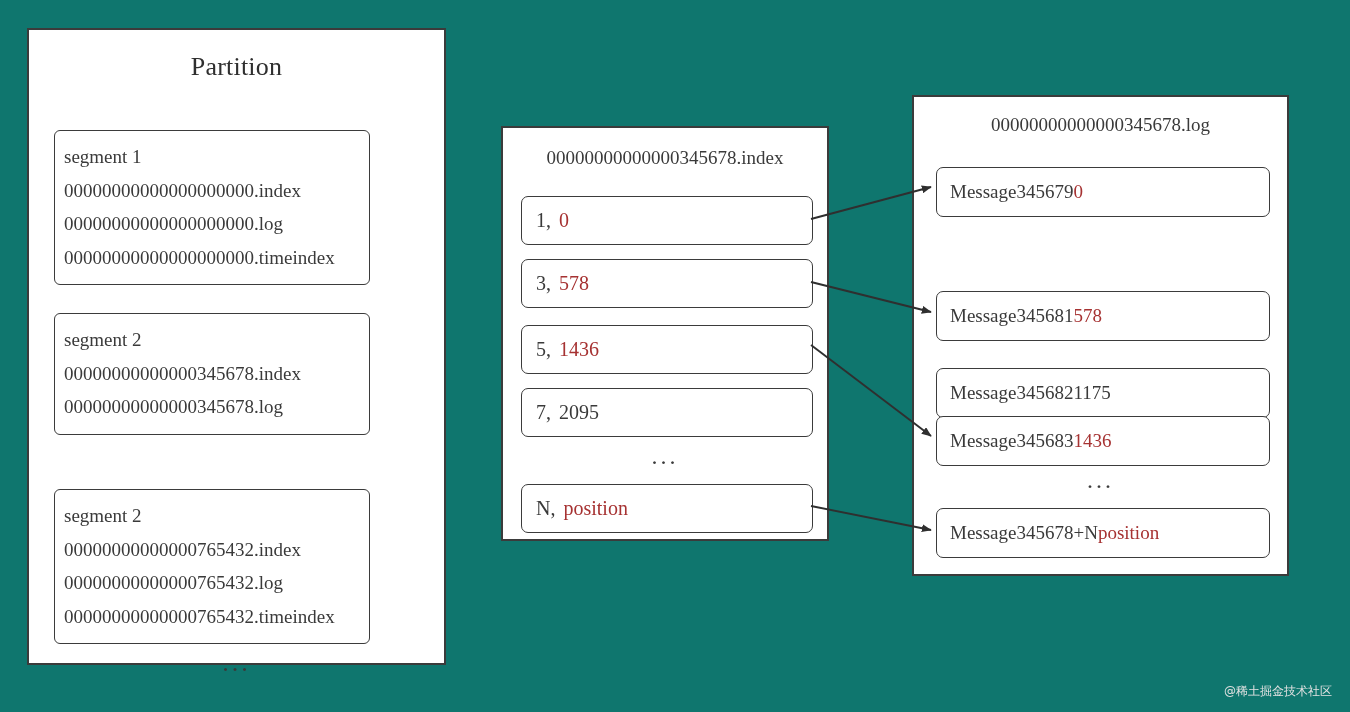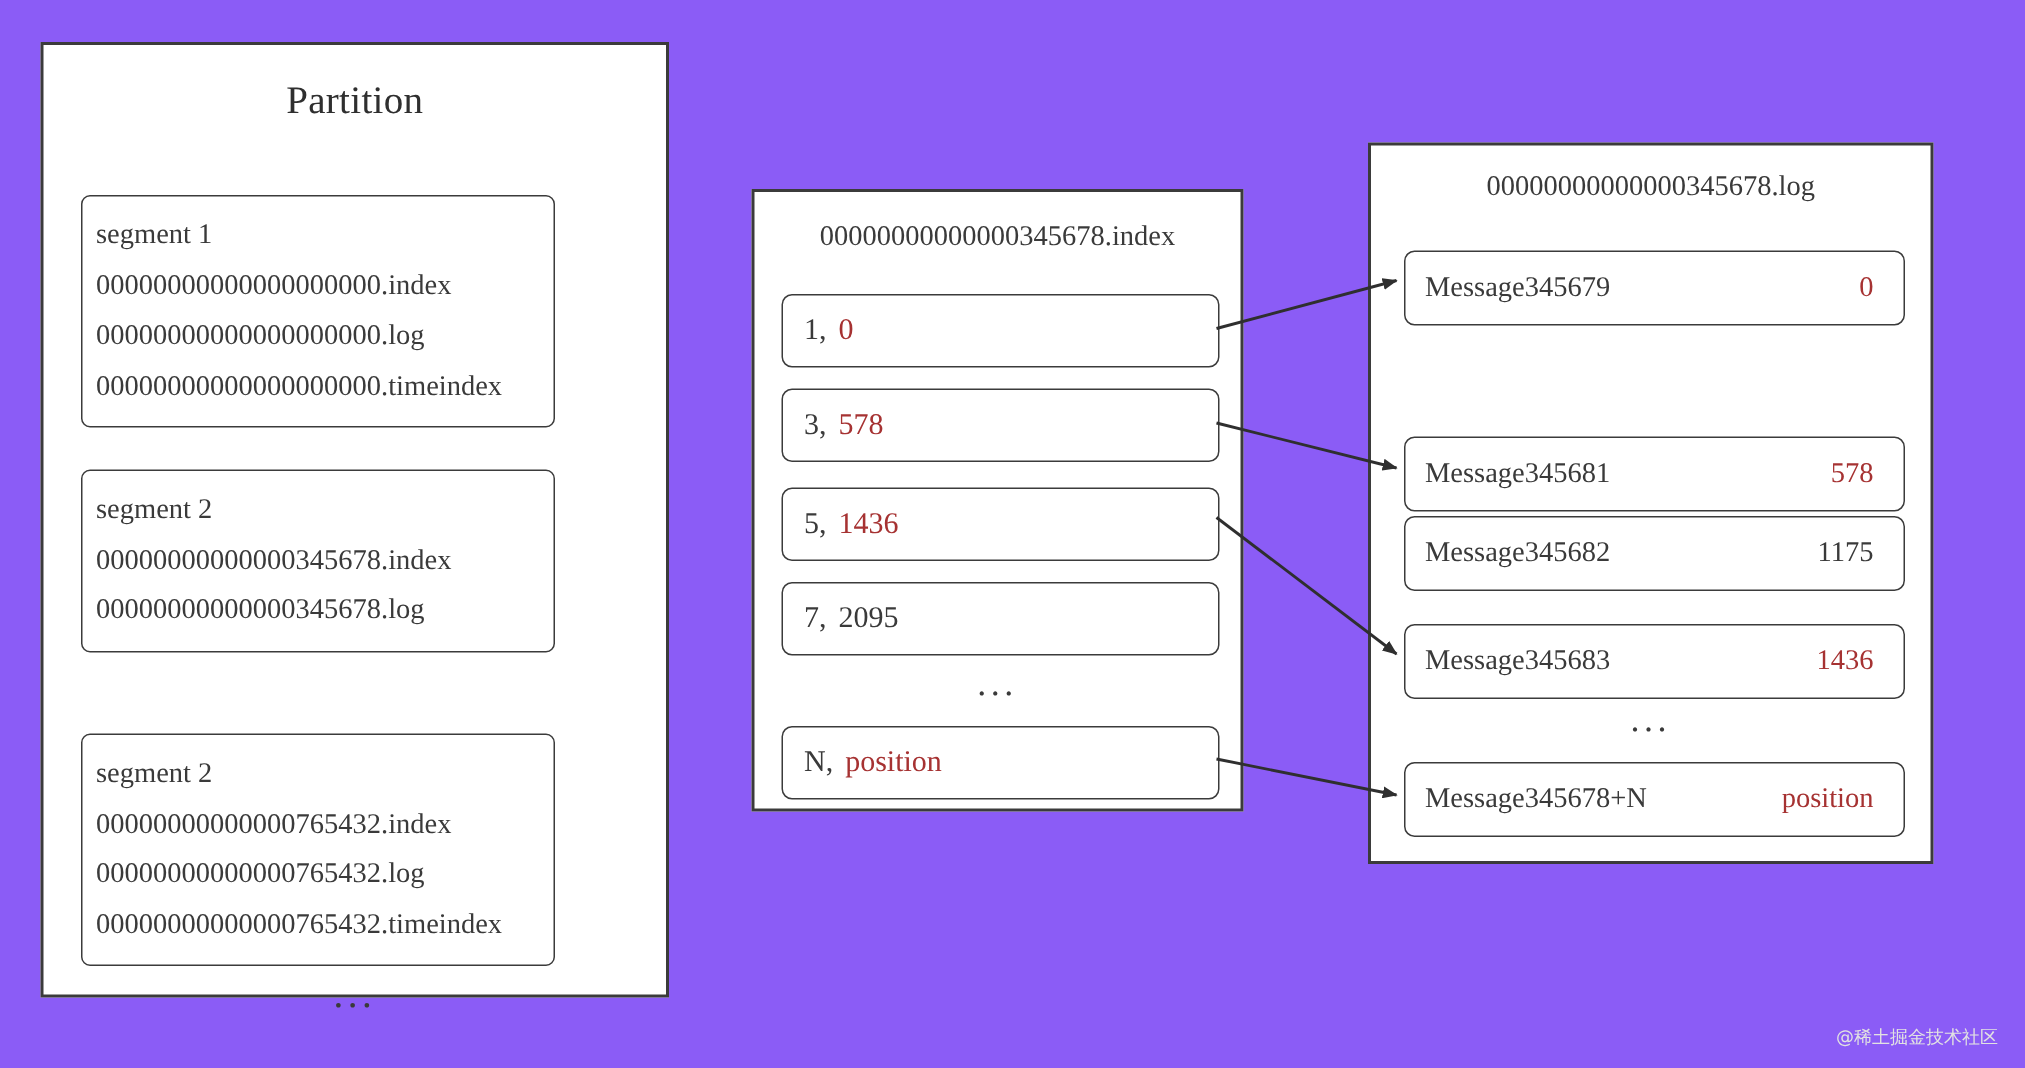--- a/index.html
+++ b/index.html
@@ -4,21 +4,21 @@
 <style>
   html, body {
     margin: 0;
     padding: 0;
     background: #ffffff;
   }
   #canvas {
     position: relative;
     width: 1350px;
     height: 712px;
-    background: #8b5cf6;
+    background: #0f766e;
     overflow: hidden;
     font-family: "Liberation Serif", "DejaVu Serif", serif;
     color: #3a3a3a;
   }
 
   
   .frame {
     position: absolute;
     border: 2px solid #3b3b3b;
     background: #ffffff;
@@ -144,30 +144,29 @@
     position: absolute;
     left: 22px;
     width: 334px;
     height: 50px;
     border: 1.6px solid #3b3b3b;
     border-radius: 7px;
     box-sizing: border-box;
     background: #fff;
     display: flex;
     align-items: center;
-    justify-content: space-between;
     padding: 0 20px 0 13px;
     font-size: 19px;
     white-space: nowrap;
   }
   .log-row .msg { color: #3a3a3a; }
   #log-row-0 { top: 70px; }
   #log-row-1 { top: 132px; }
   #log-row-2 { top: 194px; }
-  #log-row-3 { top: 247px; }
+  #log-row-3 { top: 271px; }
   #log-row-4 { top: 319px; }
   #log-row-5 { top: 411px; }
   #log-ellipsis {
     position: absolute;
     left: 0;
     top: 370px;
     width: 100%;
     text-align: center;
     font-size: 24px;
     letter-spacing: 3px;

